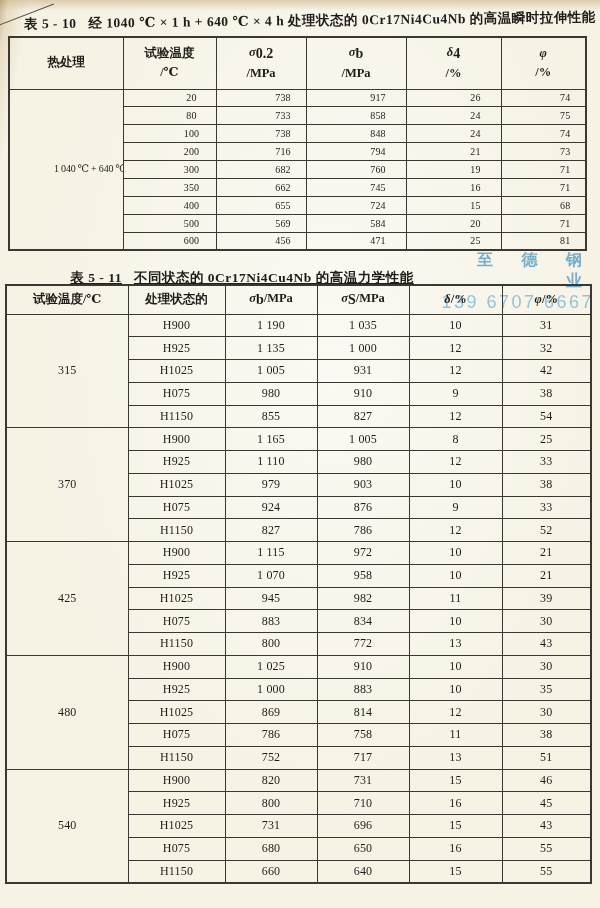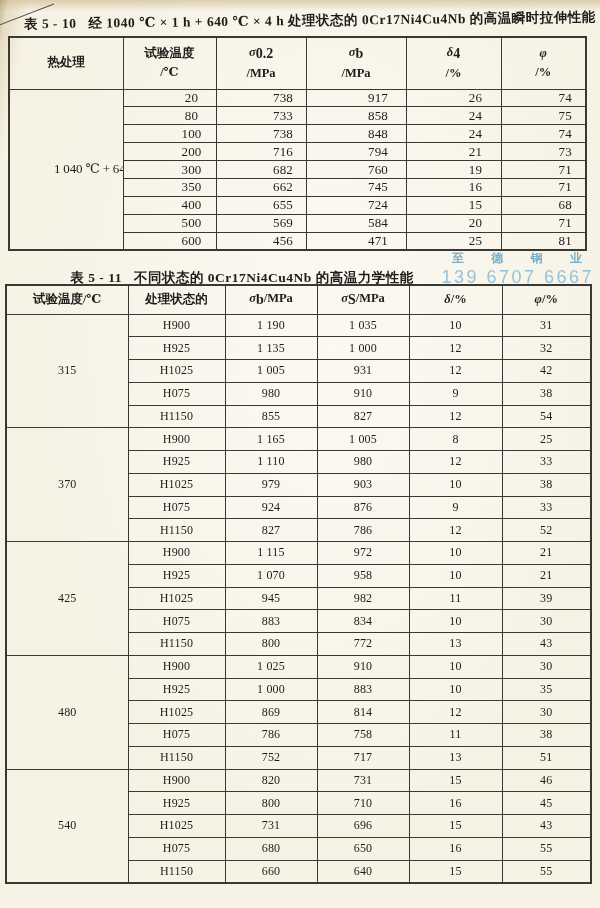--- a/index.html
+++ b/index.html
@@ -20,36 +20,36 @@
   .curl-line{
     position:absolute;top:15px;left:-8px;width:64px;height:0;
     border-top:1.6px solid #55524a;transform:rotate(-21deg);
   }
   
   .tbl-title{
     position:absolute;left:24px;right:14px;text-align:center;
     font-weight:bold;font-size:13.5px;letter-spacing:.5px;white-space:nowrap;
   }
   #title1{top:12px;transform:rotate(-.7deg);}
-  #title2{top:269px;left:0;right:116px;}
+  #title2{top:269px;left:0;right:116px;text-decoration:underline;}
   .tbl-title .t-label{margin-right:12px;}
   
   .watermark{position:absolute;top:250px;right:6px;width:160px;text-align:right;
     font-family:"Liberation Sans","DejaVu Sans",sans-serif;}
-  .wm1{font-size:12px;font-weight:bold;letter-spacing:12px;color:rgba(84,156,196,.80);}
+  .wm1{font-size:16px;font-weight:bold;letter-spacing:12px;color:rgba(84,156,196,.80);}
   .wm2{font-size:18px;letter-spacing:2.5px;color:rgba(130,185,214,.85);margin-top:0;}
   
   table{border-collapse:collapse;table-layout:fixed;position:absolute;background:transparent;border-radius:19px;}
   td,th{border:1px solid #3a3833;text-align:center;vertical-align:middle;
         padding:0;overflow:hidden;font-weight:normal;}
   table{border:2px solid #3a3833;}
   #t1{top:36px;left:8px;width:577px;}
   #t1 thead tr{height:52px;}
   #t1 tbody tr{height:17.9px;}
-  #t1 td{font-size:13px;padding-left:44px;}
+  #t1 td{font-size:10px;padding-left:44px;}
   #t1 th{font-size:12.5px;font-weight:bold;}
   #t1 col.c1{width:114px}#t1 col.c2{width:93px}#t1 col.c3{width:90px}
   #t1 col.c4{width:100px}#t1 col.c5{width:95px}#t1 col.c6{width:85px}
   #t2{top:284px;left:5px;width:585px;}
   #t2 thead tr{height:29px;}
   #t2 tbody tr{height:22.75px;}
   #t2 td{font-size:12px;}
   #t2 th{font-size:12.5px;font-weight:bold;}
   #t2 col.c1{width:122px}#t2 col.c2{width:97px}#t2 col.c3{width:92px}
   #t2 col.c4{width:92px}#t2 col.c5{width:93px}#t2 col.c6{width:89px}

